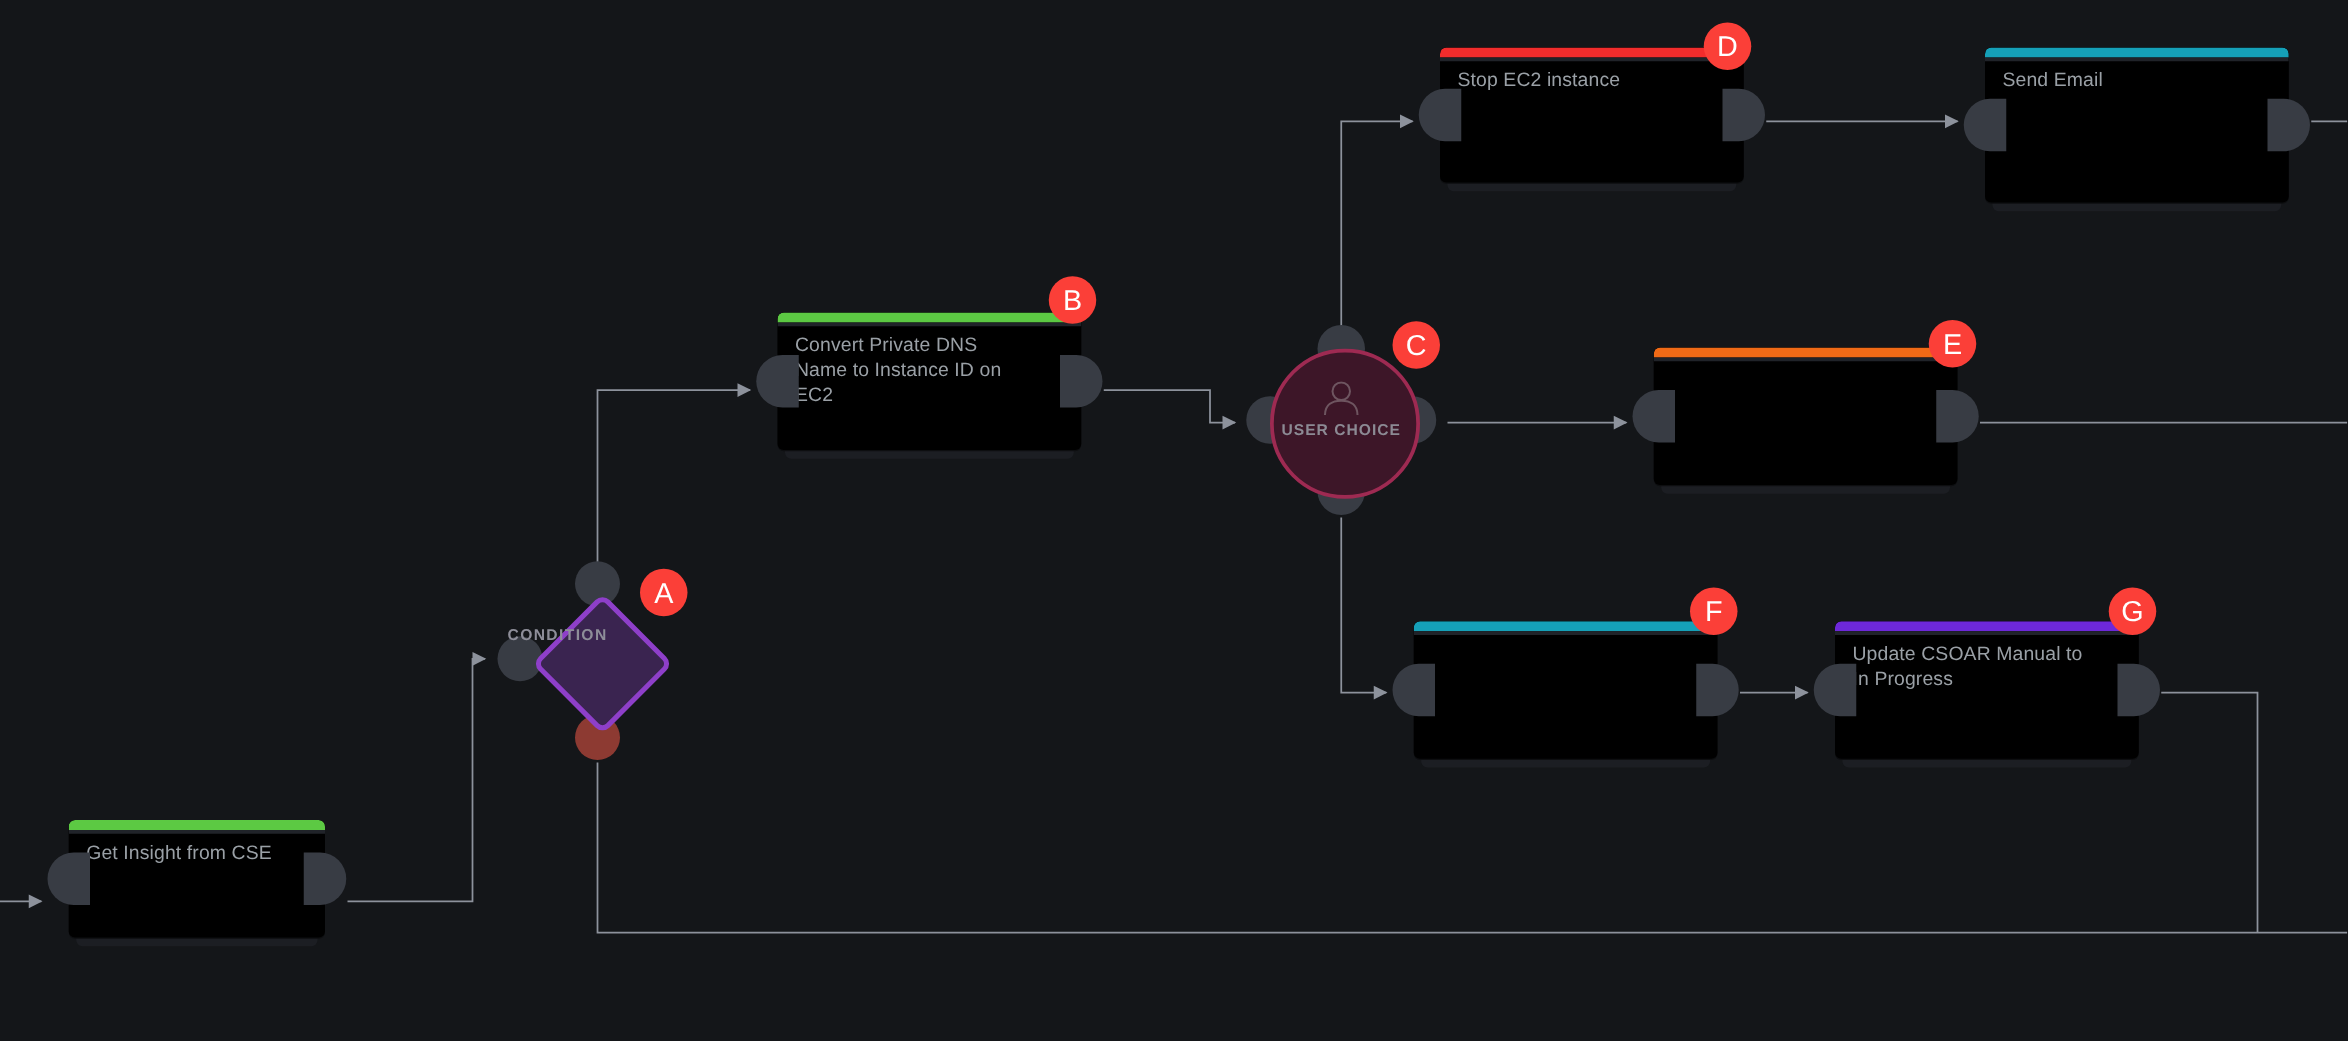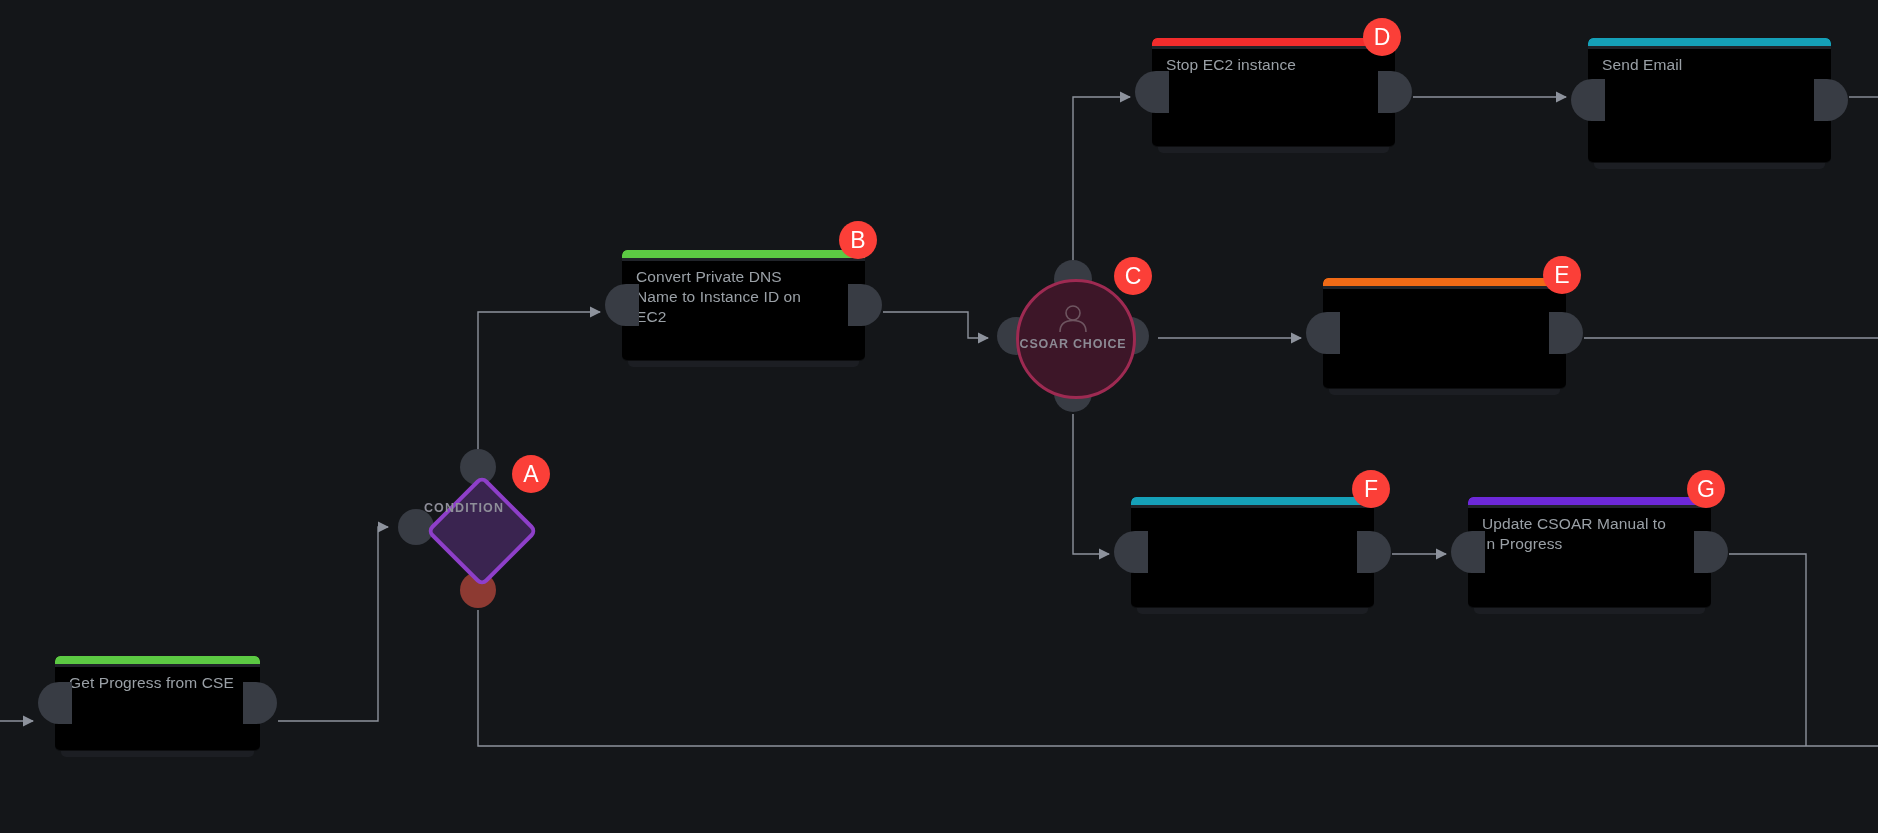--- a/index.html
+++ b/index.html
@@ -53,21 +53,21 @@
   }
 
   
   #node-condition{position:absolute;}
   .diamond{
     position:absolute;left:0;top:0;width:72px;height:72px;
     background:#3a2450;border:4px solid #8e3fc9;border-radius:8px;
     transform:rotate(45deg);
   }
   .cond-label{
-    position:absolute;left:-22px;top:24px;width:116px;text-align:center;
+    position:absolute;left:-22px;top:24px;width:116px;text-align:left;
     color:#8e8e99;font-size:12.5px;font-weight:bold;letter-spacing:1.1px;
     z-index:6;
   }
   .dot{position:absolute;width:36px;height:36px;border-radius:50%;background:#383c44;}
   .dot.red{background:#8d3a32;}
 
   
   #node-userchoice{position:absolute;}
   .uc-circle{
     position:absolute;left:0;top:0;width:114px;height:114px;border-radius:50%;
@@ -118,21 +118,21 @@
       <path d="M1392,554 L1446,554" marker-end="url(#arw)"></path>
 
       <path d="M1729,554 L1806,554 L1806,746"></path>
     </g>
   </svg>
 
   <div class="node" id="n0" style="left:55px;top:656px;width:205px;height:94px;">
     <div class="shadow"></div>
     <div class="card">
       <div class="bar" style="background:#5cc943"></div>
-      <div class="label">Get Progress from CSE</div>
+      <div class="label">Get Insight from CSE</div>
     </div>
     <div class="port-l"></div>
     <div class="port-r"></div>
   </div>
 
   <div class="node" id="n1" style="left:622px;top:250px;width:243px;height:110px;">
     <div class="shadow"></div>
     <div class="card">
       <div class="bar" style="background:#5cc943"></div>
       <div class="label">Convert Private DNS
@@ -210,17 +210,17 @@
   <div id="node-userchoice" style="left:1016px;top:279px;width:114px;height:114px;">
     <div class="uc-port" style="left:38px;top:-19px;"></div>
     <div class="uc-port" style="left:38px;top:95px;"></div>
     <div class="uc-port" style="left:-19px;top:38px;"></div>
     <div class="uc-port" style="left:95px;top:38px;"></div>
     <div class="uc-circle"></div>
     <svg class="uc-icon" viewBox="0 0 32 28">
       <circle cx="16" cy="8" r="7" fill="none" stroke="#6e5560" stroke-width="1.6"></circle>
       <path d="M3,27 C3,18.5 9,15.5 16,15.5 C23,15.5 29,18.5 29,27" fill="none" stroke="#6e5560" stroke-width="1.6"></path>
     </svg>
-    <div class="uc-label">CSOAR CHOICE</div>
+    <div class="uc-label">USER CHOICE</div>
     <div class="badge" style="left:98px;top:-22px;">C</div>
   </div>
 
 </div>
 
 </body></html>

